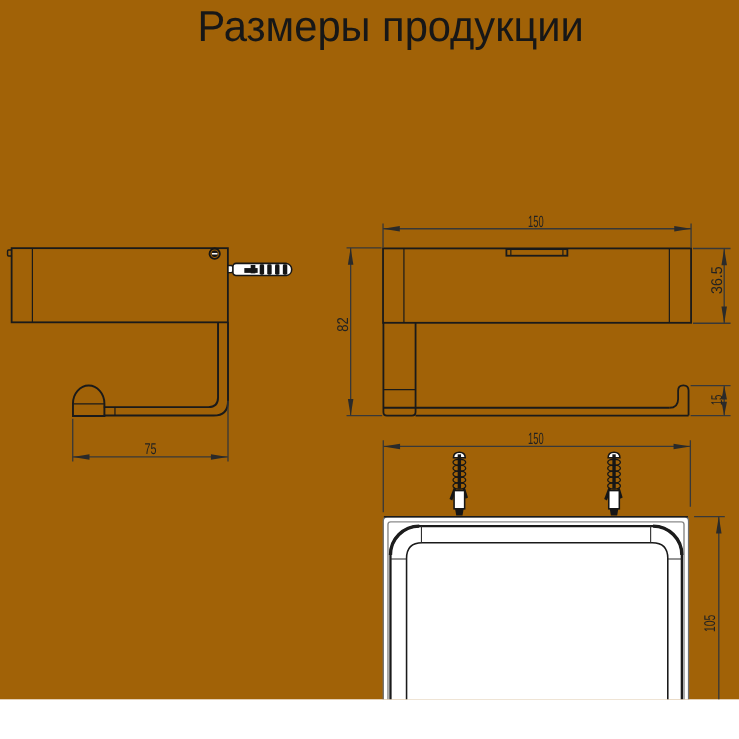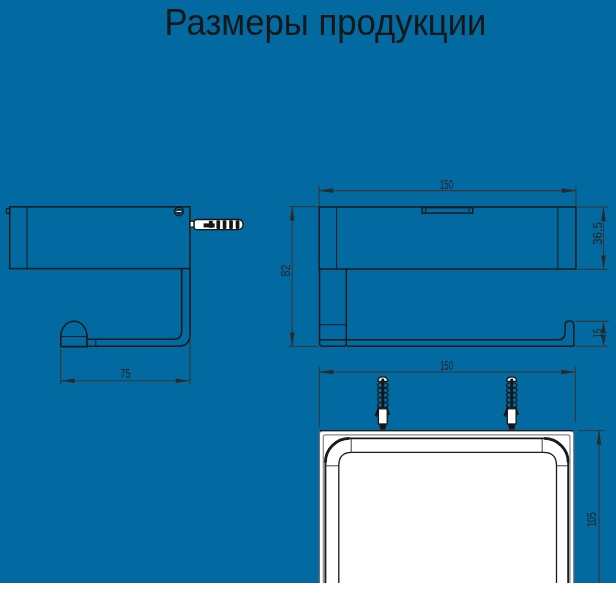--- a/index.html
+++ b/index.html
@@ -1,16 +1,16 @@
 <!DOCTYPE html>
 <html><head>
 <meta charset="utf-8">
 <style>
   html,body{margin:0;padding:0;background:#ffffff;}
-  .page{position:relative;width:616px;height:583px;background:#0369a1;overflow:hidden;
+  .page{position:relative;width:616px;height:583px;background:#a16207;overflow:hidden;
         font-family:"Liberation Sans",sans-serif;}
   svg{position:absolute;left:0;top:0;}
   .cad{font-family:"Liberation Sans",sans-serif;fill:#222;}
 </style>
 </head>
 <body>
 <div class="page">
 <svg width="616" height="616" viewBox="0 0 616 616">
 
   <text x="325.5" y="34.5" text-anchor="middle" font-size="36" fill="#171717" font-family="Liberation Sans, sans-serif" textLength="322" lengthAdjust="spacingAndGlyphs">Размеры продукции</text>

